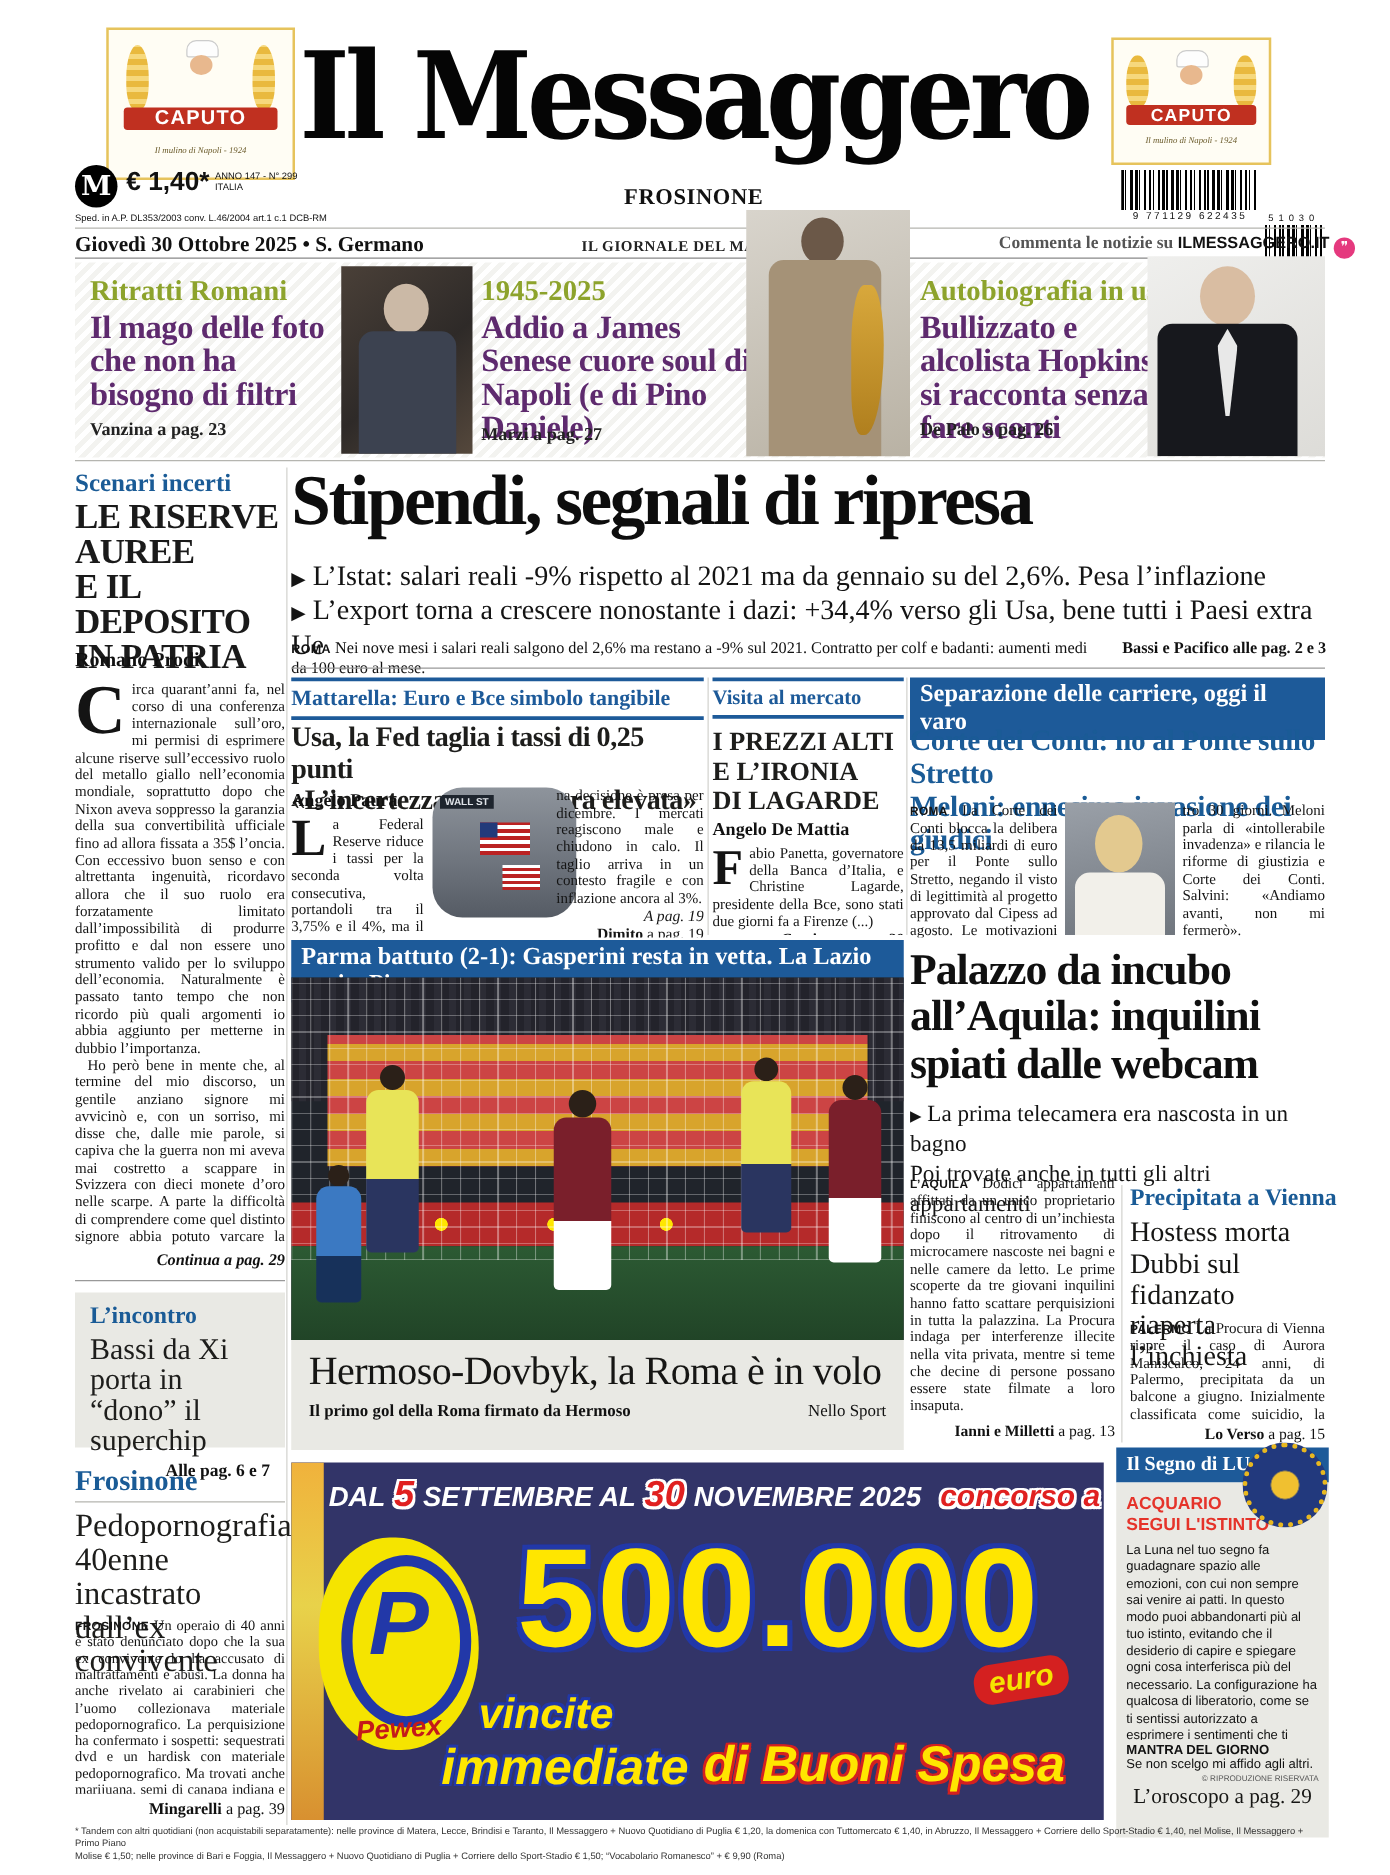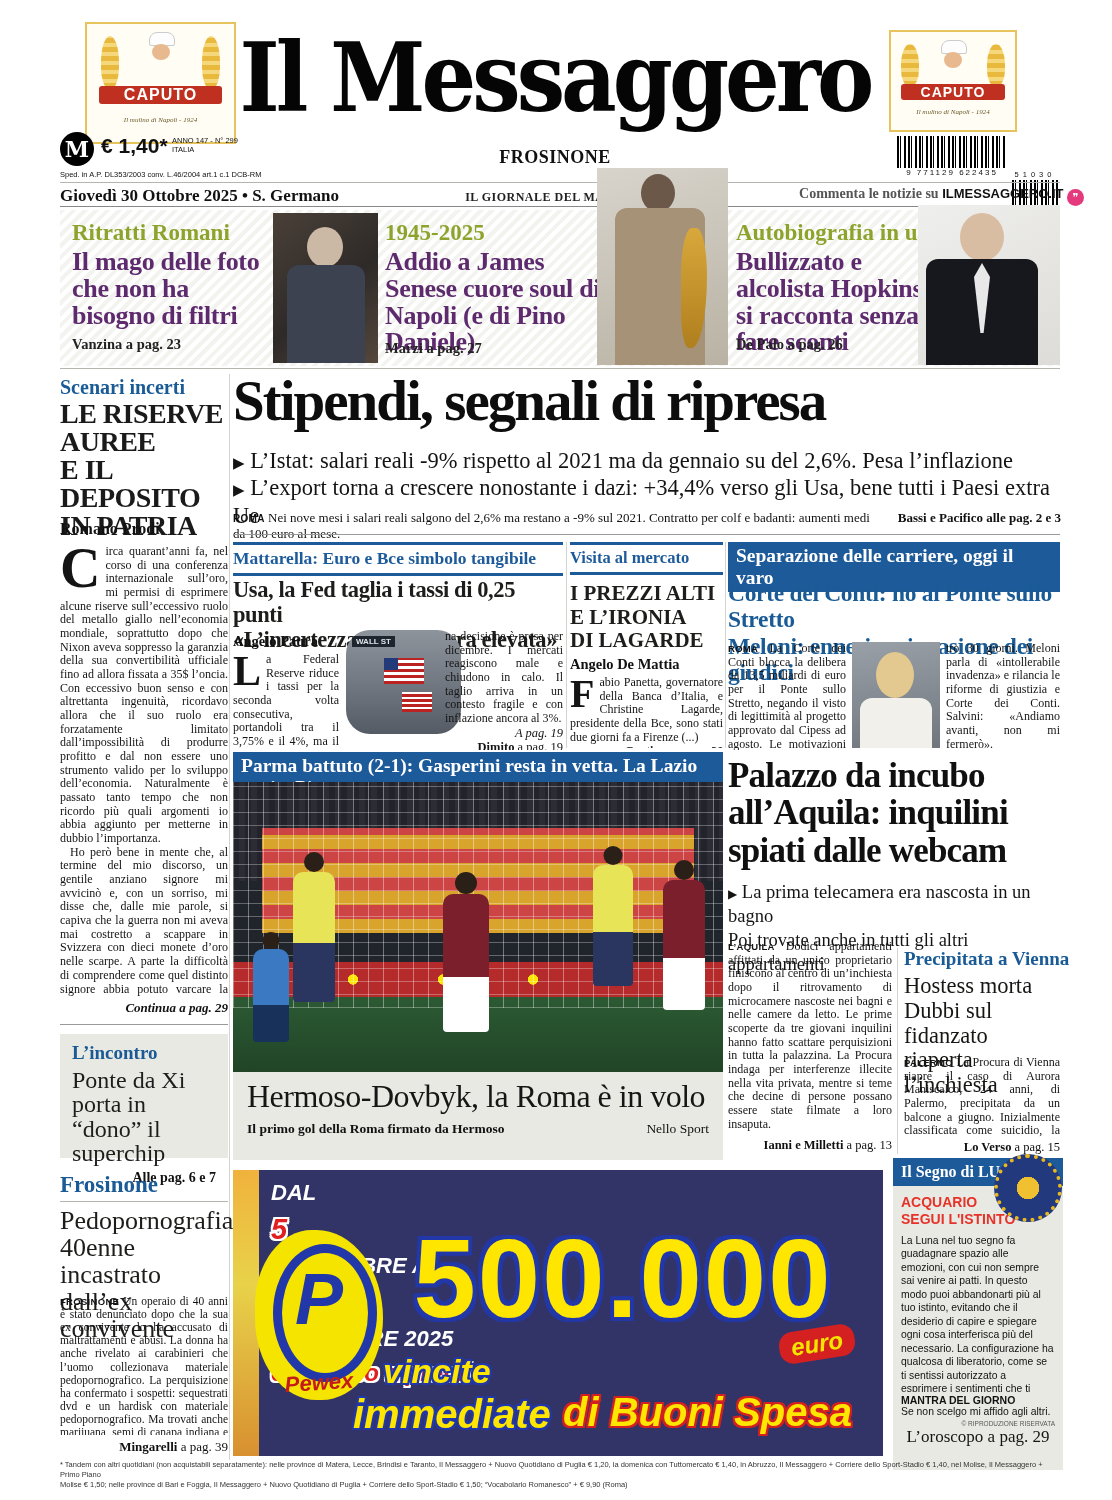--- a/index.html
+++ b/index.html
@@ -178,21 +178,21 @@
   <div class="abs bt just serif" style="left:60px;top:545px;width:168px;height:452px;overflow:hidden;">
     <p style="margin:0;"><span class="dc" style="font-size:56px;line-height:.78;">C</span><span>irca quarant’anni fa, nel corso di una conferenza internazionale sull’oro, mi permisi di esprimere alcune riserve sull’eccessivo ruolo del metallo giallo nell’economia mondiale, soprattutto dopo che Nixon aveva soppresso la garanzia della sua convertibilità ufficiale fino ad allora fissata a 35$ l’oncia. Con eccessivo buon senso e con altrettanta ingenuità, ricordavo allora che il suo ruolo era forzatamente limitato dall’impossibilità di produrre profitto e dal non essere uno strumento valido per lo sviluppo dell’economia. Naturalmente è passato tanto tempo che non ricordo più quali argomenti io abbia aggiunto per metterne in dubbio l’importanza.</span></p>
     <p style="margin:0;text-indent:10px;">Ho però bene in mente che, al termine del mio discorso, un gentile anziano signore mi avvicinò e, con un sorriso, mi disse che, dalle mie parole, si capiva che la guerra non mi aveva mai costretto a scappare in Svizzera con dieci monete d’oro nelle scarpe. A parte la difficoltà di comprendere come quel distinto signore abbia potuto varcare la frontiera con dieci monete nelle scarpe, ho da allora sempre legato il ruolo dell’oro (...)</p>
   </div>
   <div class="abs serif b i" style="left:60px;top:1000px;width:168px;text-align:right;font-size:13px;">Continua a pag. 29</div>
 
   <div class="hrule" style="left:60px;top:1024px;width:168px;background:#999;"></div>
 
   <div class="abs box-grey" style="left:60px;top:1034px;width:168px;height:124px;padding:8px 12px;box-sizing:border-box;">
     <div class="serif b blue" style="font-size:19px;">L’incontro</div>
-    <div class="serif" style="font-size:24px;line-height:1.02;margin-top:4px;color:#1d1d1b;">Ponte da Xi porta in “dono” il superchip</div>
+    <div class="serif" style="font-size:24px;line-height:1.02;margin-top:4px;color:#1d1d1b;">Bassi da Xi porta in “dono” il superchip</div>
     <div class="serif b" style="font-size:14px;text-align:right;margin-top:4px;">Alle pag. 6 e 7</div>
   </div>
 
   <div class="abs serif b blue" style="left:60px;top:1172px;font-size:23px;">Frosinone</div>
   <div class="hrule" style="left:60px;top:1201px;width:168px;"></div>
   <div class="abs serif" style="left:60px;top:1207px;width:168px;font-size:26px;line-height:1.04;color:#1d1d1b;">
     <div>Pedopornografia:</div>
     <div>40enne incastrato</div>
     <div>dall’ex convivente</div>
   </div>
@@ -333,21 +333,21 @@
   <div class="abs bt just serif" style="left:904px;top:1056px;width:156px;height:82px;overflow:hidden;">
     <span class="city">PALERMO</span>
     <span>La Procura di Vienna riapre il caso di Aurora Maniscalco, 24 anni, di Palermo, precipitata da un balcone a giugno. Inizialmente classificata come suicidio, la vicenda presenta troppe incongruenze.</span>
   </div>
   <div class="abs serif" style="left:904px;top:1140px;width:156px;text-align:right;font-size:12.5px;">
     <span class="b">Lo Verso</span><span> a pag. 15</span>
   </div>
 
   <div id="pewex" class="abs">
     <div class="abs" style="left:0;top:0;width:26px;height:286px;background:linear-gradient(#f0b23c,#e8d24a 40%,#d89030);"></div>
-    <div class="abs" style="left:30px;top:10px;right:24px;display:flex;align-items:baseline;gap:7px;white-space:nowrap;flex-direction:column;">
+    <div class="abs" style="left:30px;top:10px;right:24px;display:flex;align-items:baseline;gap:7px;white-space:nowrap;">
       <span class="ystroke" style="color:#fff;text-shadow:none;font-size:22px;">DAL</span>
       <span class="wstroke" style="font-size:29px;">5</span>
       <span style="color:#fff;font-weight:bold;font-style:italic;font-size:22px;">SETTEMBRE AL</span>
       <span class="wstroke" style="font-size:29px;">30</span>
       <span style="color:#fff;font-weight:bold;font-style:italic;font-size:22px;">NOVEMBRE 2025</span>
       <span class="wstroke" style="font-size:24px;margin-left:8px;">concorso a premi</span>
     </div>
     <div class="abs" style="left:22px;top:60px;width:128px;height:170px;background:#f5e400;border-radius:46% 54% 50% 50%;">
       <div class="abs" style="left:18px;top:14px;width:86px;height:120px;border:9px solid #2238a8;border-radius:50%;"></div>
       <div class="abs" style="left:0;right:0;top:28px;text-align:center;font-size:72px;font-weight:bold;font-style:italic;color:#2238a8;">P</div>

